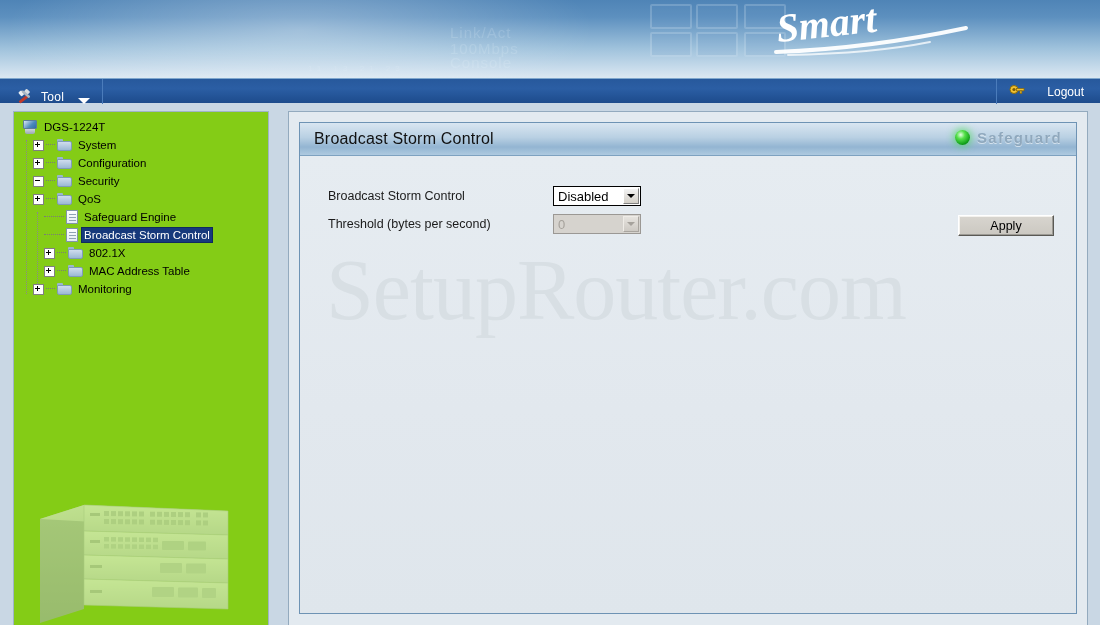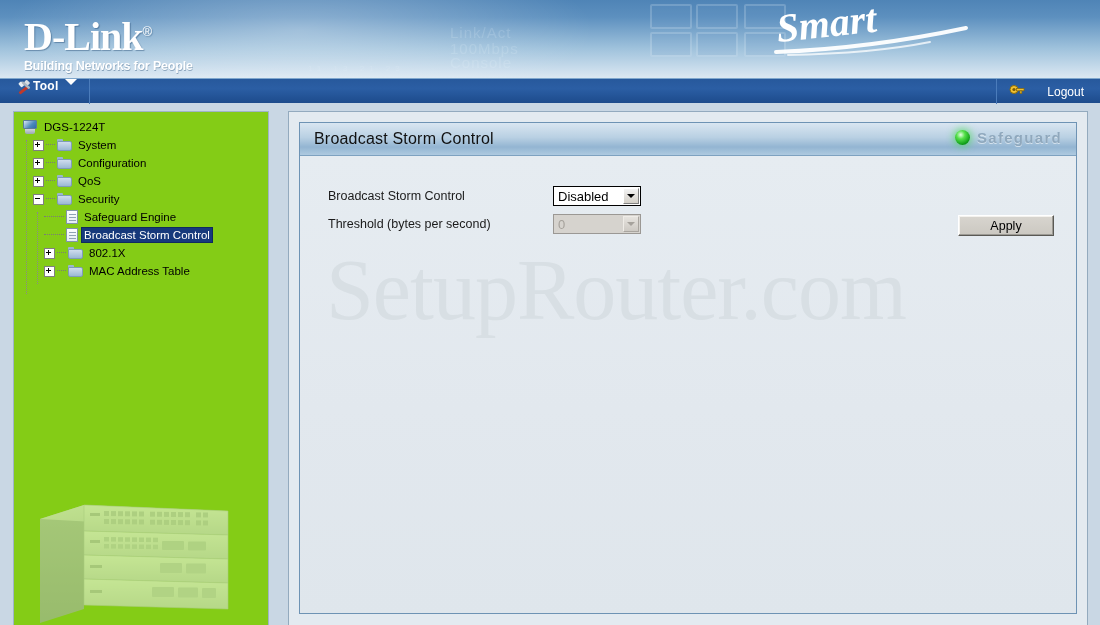--- a/index.html
+++ b/index.html
@@ -136,25 +136,24 @@
     width: 1100px; height: 25px;
     background: linear-gradient(to bottom, #27599c 0%, #2b5ea4 40%, #1d4b8c 100%);
     border-top: 1px solid #7fa7cd;
     box-sizing: border-box;
   }
   .tool-menu {
     position: absolute;
     left: 16px; top: 0;
     height: 25px;
     display: flex;
-    align-items: flex-start;
-    gap: 0;
+    align-items: flex-end;
+    gap: 8px;
     padding-right: 12px;
     border-right: 1px solid #4b7cbb;
-    font-weight: bold;
   }
   .tool-icon {
     width: 17px; height: 16px;
     position: relative;
   }
   .tool-label {
     font-size: 12px;
     color: #ffffff;
     letter-spacing: 0.3px;
   }
@@ -478,26 +477,20 @@
       <div class="ghost-port" style="left:396px; top:30px; width:38px; height:21px;"></div>
       <div class="ghost-port" style="left:444px; top:30px; width:38px; height:21px;"></div>
       <div class="ghost-port" style="left:444px; top:2px;  width:38px; height:21px;"></div>
       <div class="ghost-num" style="left:8px;  top:18px;">11 13      21 23</div>
       <div class="ghost-num" style="left:8px;  top:46px;">12 14      22 24</div>
       <div class="ghost-text" style="left:150px; top:22px;">Link/Act</div>
       <div class="ghost-text" style="left:150px; top:38px;">100Mbps</div>
       <div class="ghost-text" style="left:150px; top:52px;">Console</div>
     </div>
 
-    <div class="logo-block">
-      <div class="logo-main">
-        <span>D-Link</span><span class="logo-reg">®</span>
-      </div>
-      <div class="logo-tag">Building Networks for People</div>
-    </div>
 
     <div class="smart-mark">
       <svg width="220" height="54" viewBox="0 0 220 54">
         <text x="8" y="36" font-family="Liberation Serif, serif" font-size="40" font-style="italic" font-weight="bold" fill="#ffffff" transform="rotate(-6 8 36)">Smart</text>
         <path d="M6 46 C 60 44, 130 36, 196 22" stroke="#ffffff" stroke-width="4" fill="none" stroke-linecap="round" opacity="0.95"></path>
         <path d="M18 49 C 70 48, 120 44, 160 36" stroke="#ffffff" stroke-width="2" fill="none" stroke-linecap="round" opacity="0.75"></path>
       </svg>
     </div>
 
   </div>
@@ -553,37 +546,37 @@
           <span class="t-exp plus"></span>
           <span class="t-dash"></span>
           <span class="ico folder-ico">
             <span class="tab"></span>
             <span class="bd"></span>
           </span>
           <span class="t-label">Configuration</span>
         </div>
         <div class="tnode">
           <span class="t-spacer" style="width: 11px;"></span>
+          <span class="t-exp"></span>
+          <span class="t-dash"></span>
+          <span class="ico folder-ico">
+            <span class="tab"></span>
+            <span class="bd"></span>
+          </span>
+          <span class="t-label">Security</span>
+        </div>
+        <div class="tnode">
+          <span class="t-spacer" style="width: 11px;"></span>
           <span class="t-exp plus"></span>
           <span class="t-dash"></span>
           <span class="ico folder-ico">
             <span class="tab"></span>
             <span class="bd"></span>
           </span>
           <span class="t-label">QoS</span>
-        </div>
-        <div class="tnode">
-          <span class="t-spacer" style="width: 11px;"></span>
-          <span class="t-exp"></span>
-          <span class="t-dash"></span>
-          <span class="ico folder-ico">
-            <span class="tab"></span>
-            <span class="bd"></span>
-          </span>
-          <span class="t-label">Security</span>
         </div>
         <div class="tnode">
           <span class="t-spacer" style="width: 22px;"></span>
           <span class="t-dash" style="width: 20px;"></span>
           <span class="ico page-ico"></span>
           <span class="t-label">Safeguard Engine</span>
         </div>
         <div class="tnode">
           <span class="t-spacer" style="width: 22px;"></span>
           <span class="t-dash" style="width: 20px;"></span>
@@ -602,20 +595,30 @@
         </div>
         <div class="tnode">
           <span class="t-spacer" style="width: 22px;"></span>
           <span class="t-exp plus"></span>
           <span class="t-dash"></span>
           <span class="ico folder-ico">
             <span class="tab"></span>
             <span class="bd"></span>
           </span>
           <span class="t-label">MAC Address Table</span>
+        </div>
+        <div class="tnode">
+          <span class="t-spacer" style="width: 11px;"></span>
+          <span class="t-exp plus"></span>
+          <span class="t-dash"></span>
+          <span class="ico folder-ico">
+            <span class="tab"></span>
+            <span class="bd"></span>
+          </span>
+          <span class="t-label">Monitoring</span>
         </div>
         <span class="vline" style="top: 22px; height: 154px;"></span>
         <span class="vline" style="left: 15px; top: 94px; height: 72px;"></span>
       </div>
 
     <div class="device-photo">
       <svg width="228" height="140" viewBox="0 0 228 140">
         <defs>
           <linearGradient id="topF" x1="0" y1="0" x2="1" y2="1">
             <stop offset="0%" stop-color="#f4f5f6"></stop>

